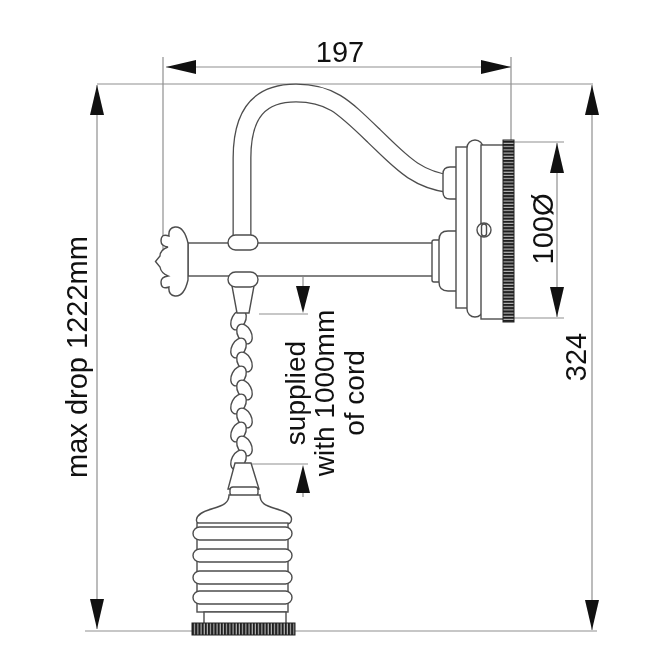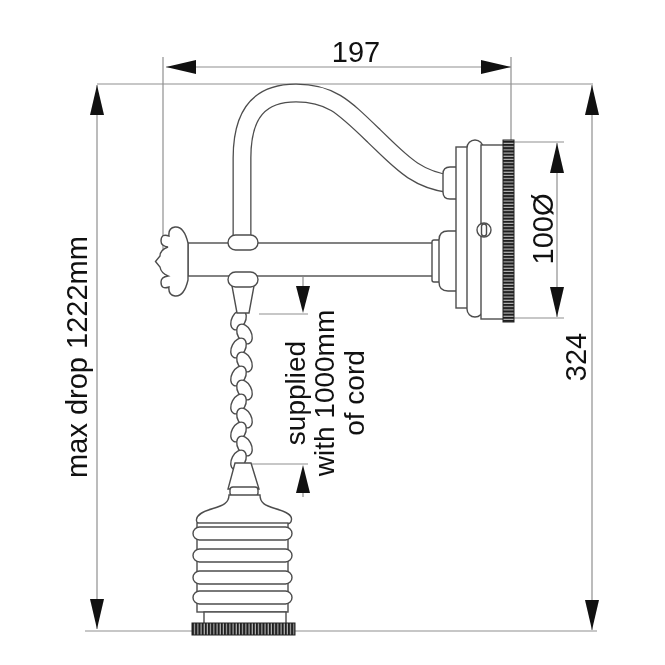--- a/index.html
+++ b/index.html
@@ -131,21 +131,21 @@
         <rect class="fx" x="456" y="147" width="12" height="161"></rect>
         <rect class="fx" x="467" y="140" width="16" height="177" rx="8"></rect>
         <rect class="fx" x="481" y="145" width="23" height="174"></rect>
         <rect x="503" y="140" width="11" height="182" fill="url(#knurlH)" stroke="#222" stroke-width="1"></rect>
         <circle class="fx" cx="484" cy="230" r="7"></circle>
         <rect class="fx" x="481.5" y="224" width="5" height="12" rx="2.5"></rect>
       </g>
     </g>
   </svg>
 
-  <div class="label" style="left:356px;top:52px;">197</div>
+  <div class="label" style="left:340px;top:52px;">197</div>
   <div class="label rot" style="left:77px;top:357px;">max drop 1222mm</div>
   <div class="label rot" style="left:543px;top:229px;">100Ø</div>
   <div class="label rot" style="left:576px;top:357px;">324</div>
   <div class="label rot multi" style="left:325px;top:393px;">
     <div>supplied</div>
     <div>with 1000mm</div>
     <div>of cord</div>
   </div>
 </div>
 

